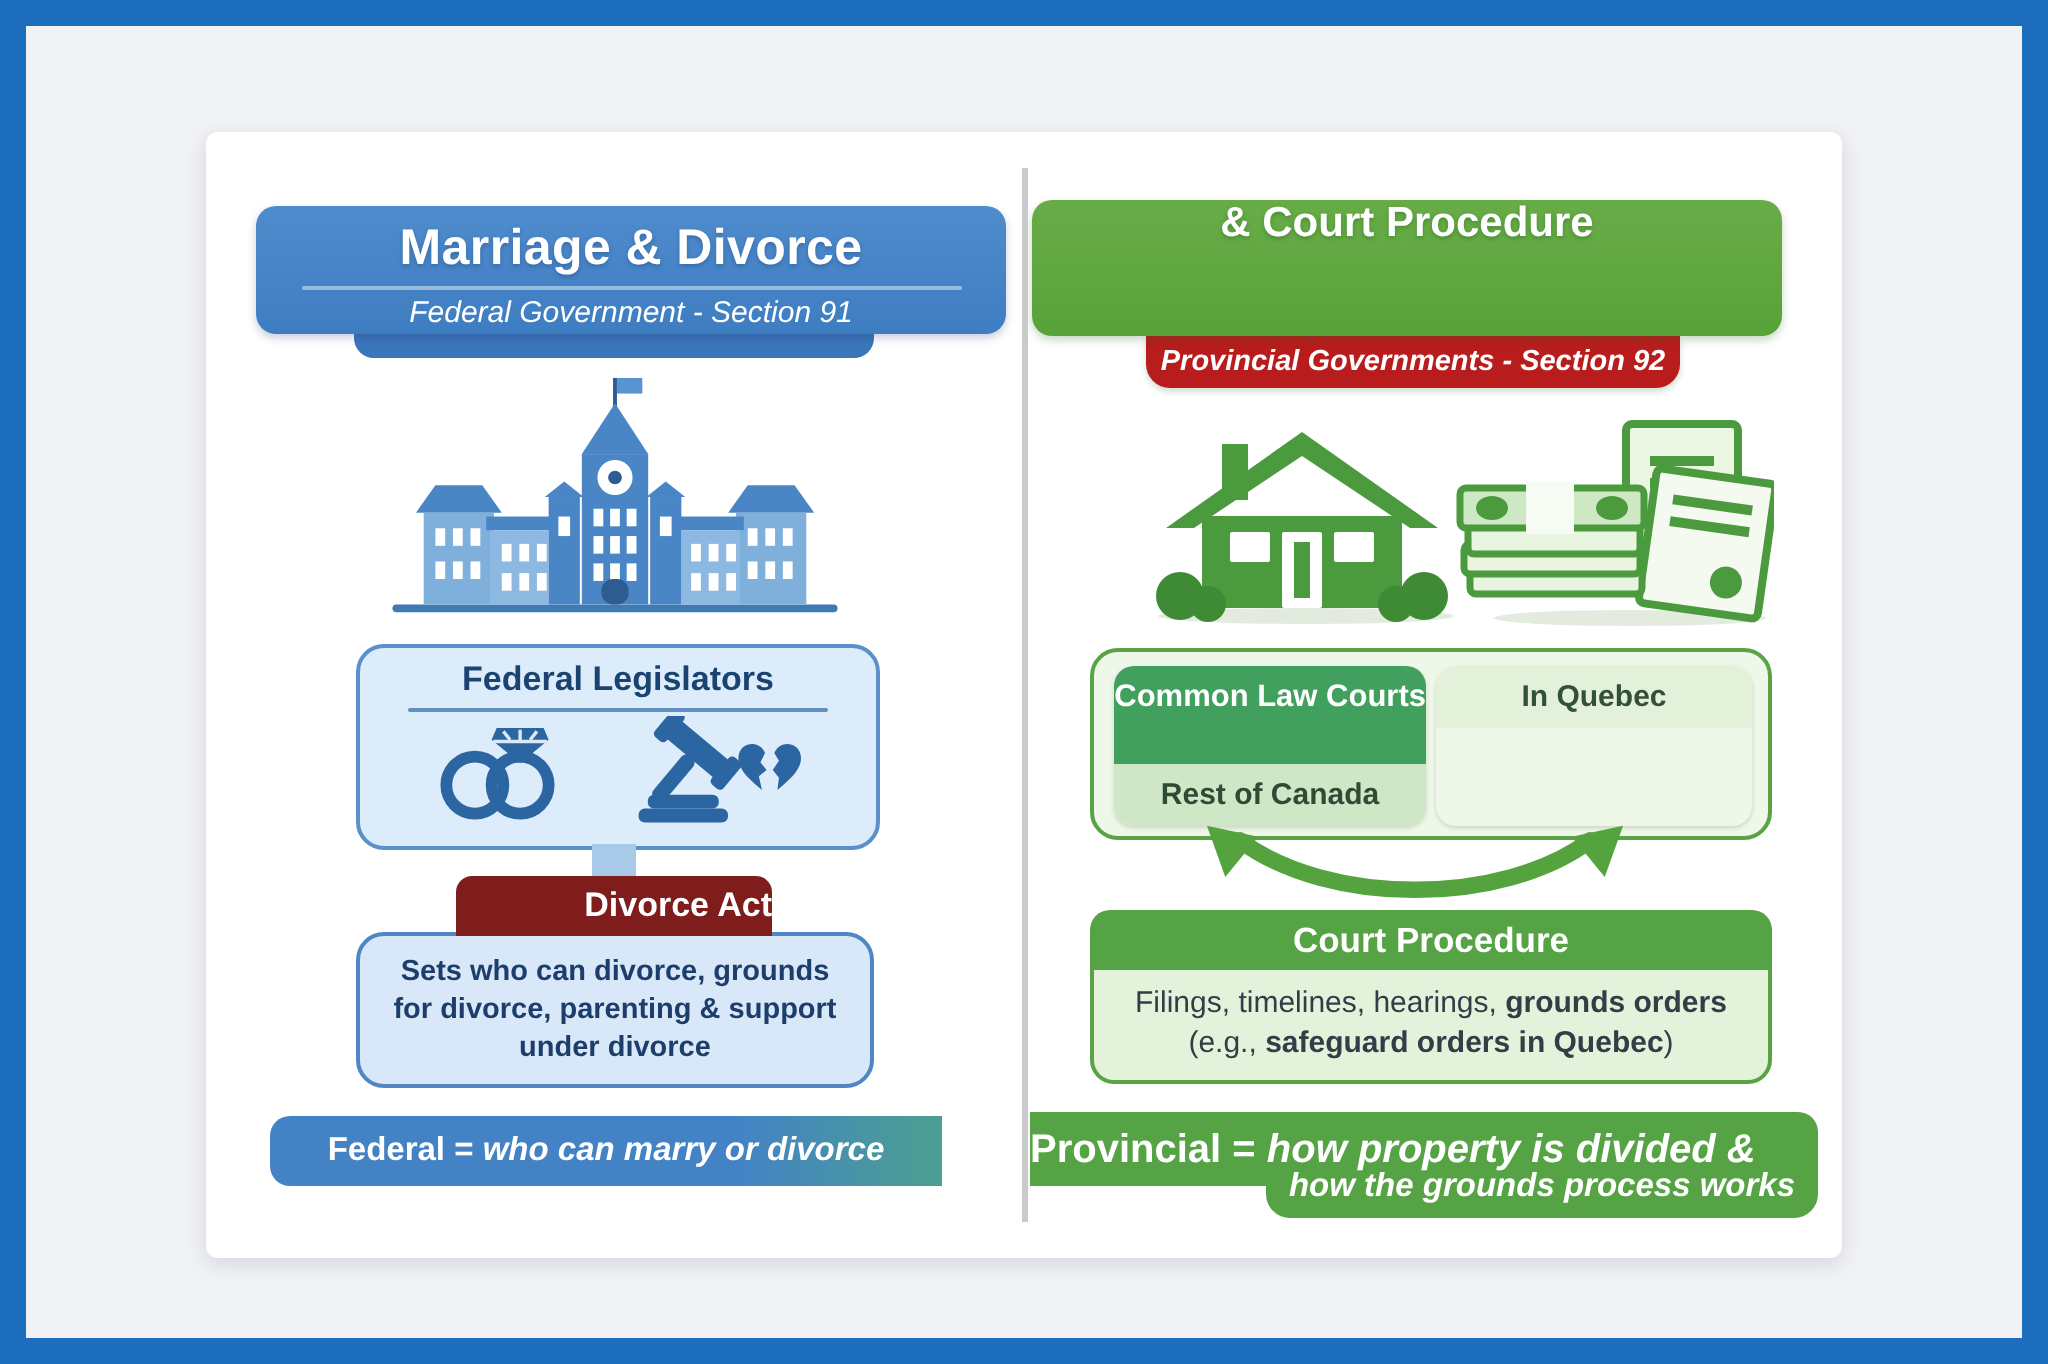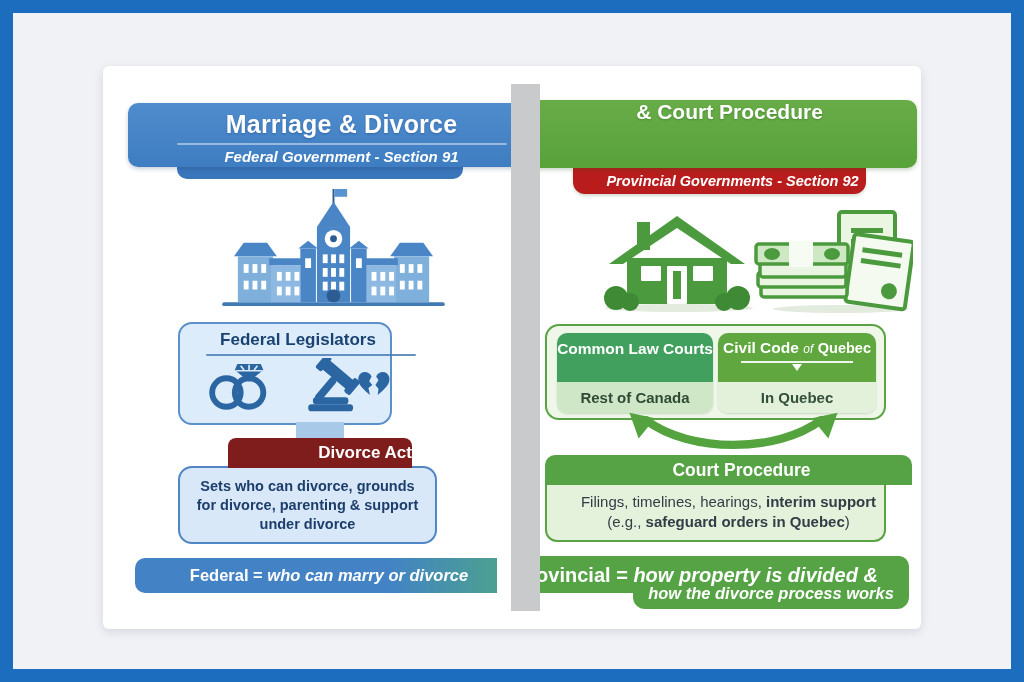--- a/index.html
+++ b/index.html
@@ -5,44 +5,44 @@
   html,body { margin:0; padding:0; }
   .stage {
     position:relative; width:1024px; height:682px;
     background:#f1f2f6; overflow:hidden;
     font-family:"Liberation Sans", sans-serif;
   }
   .frame {
     position:absolute; inset:0; border:13px solid #1c6dbd;
     pointer-events:none; z-index:20;
   }
-  .abs { position:absolute;padding-left:26px; }
+  .abs { position:absolute; }
   .card {
     position:absolute; left:103px; top:66px; width:818px; height:563px;
     background:#ffffff; border-radius:6px;
     box-shadow:0 3px 10px rgba(40,60,90,.15);
   }
   .divider { left:408px; top:18px; width:3px; height:527px; background:#c8cacc; z-index:3; }
 
   
   .hdr-blue {
     left:25px; top:37px; width:375px; height:64px;
     background:linear-gradient(180deg,#4f8ccd,#3e7dc1);
     border-radius:10px; color:#fff; text-align:center;
     box-shadow:0 2px 4px rgba(30,60,110,.25); z-index:2;
   }
   .hdr-blue .t { font-size:25px; font-weight:bold; padding-top:7px; letter-spacing:.2px; text-shadow:0 1px 2px rgba(20,50,100,.35); }
   .hdr-blue .hr { width:330px; height:2px; background:rgba(255,255,255,.45); margin:4px auto 3px; border-radius:1px; }
-  .hdr-blue .s { font-size:15px; font-style:italic; font-weight:bold; }
+  .hdr-blue .s { font-size:15px; font-style:italic; font-weight:normal; }
   .tab-blue { left:74px; top:99px; width:260px; height:14px; background:#3a76ba; border-radius:0 0 10px 10px; z-index:1; }
 
   .parl { left:87px; top:122px; }
 
   .leg-box {
-    left:75px; top:256px; width:214px; height:103px;
+    left:75px; top:256px; width:262px; height:103px;
     background:#ddecfa; border:2.5px solid #5b90ca; border-radius:14px;
     box-sizing:border-box; text-align:center;
   }
   .leg-box .t { font-size:17px; font-weight:bold; color:#1a4372; padding-top:6px; }
   .leg-box .hr { width:210px; height:2px; background:#4a7fb5; margin:4px auto 2px; border-radius:1px; opacity:.85; }
   .leg-icons { display:flex; justify-content:center; gap:24px; align-items:center; margin-top:2px; }
 
   .connector { left:193px; top:356px; width:22px; height:18px; background:#a9c9e9; }
 
   .da-hdr {
@@ -281,56 +281,49 @@
         </g>
       </svg>
     </span>
 
     <div class="abs law-wrap">
       <div class="law-box cl">
         <div class="law-hdr-cl">Common Law Courts</div>
         <div class="law-sub-cl">Rest of Canada</div>
       </div>
       <div class="law-box cc">
-        <div class="law-hdr-cc">
-          <span class="cc-t1">Civil Code</span>
-          <span class="cc-of">of</span>
-          <span class="cc-t2">Quebec</span>
-          <div class="cc-line"></div>
-          <div class="cc-tri"></div>
-        </div>
         <div class="law-sub-cc">In Quebec</div>
       </div>
     </div>
 
     <span class="abs arrow-svg">
       <svg width="235" height="44" viewBox="0 0 235 48">
         <path d="M22,10 C70,46 165,46 213,10" fill="none" stroke="#54a33e" stroke-width="9" stroke-linecap="round"></path>
         <polygon points="4,2 32,8 14,30" fill="#54a33e"></polygon>
         <polygon points="231,2 203,8 221,30" fill="#54a33e"></polygon>
       </svg>
     </span>
 
     <div class="abs cp-hdr">Court Procedure</div>
     <div class="abs cp-body">
       <div>
         <span>Filings, timelines, hearings,</span>
-        <span class="bld">interim support</span>
+        <span class="bld">grounds orders</span>
       </div>
       <div>
         <span>(e.g.,</span>
         <span class="bld">safeguard orders in Quebec</span><span>)</span>
       </div>
     </div>
 
     <div class="abs foot-green">
       <div class="fg-main"></div>
       <div class="fg-ext"></div>
       <div class="fg-l1">
         <span class="bld">Provincial =</span>
         <span class="ital">how property is divided &amp;</span>
       </div>
-      <div class="fg-l2 ital">how the divorce process works</div>
+      <div class="fg-l2 ital">how the grounds process works</div>
     </div>
 
   </div>
   <div class="frame"></div>
 </div>
 
 </body></html>

